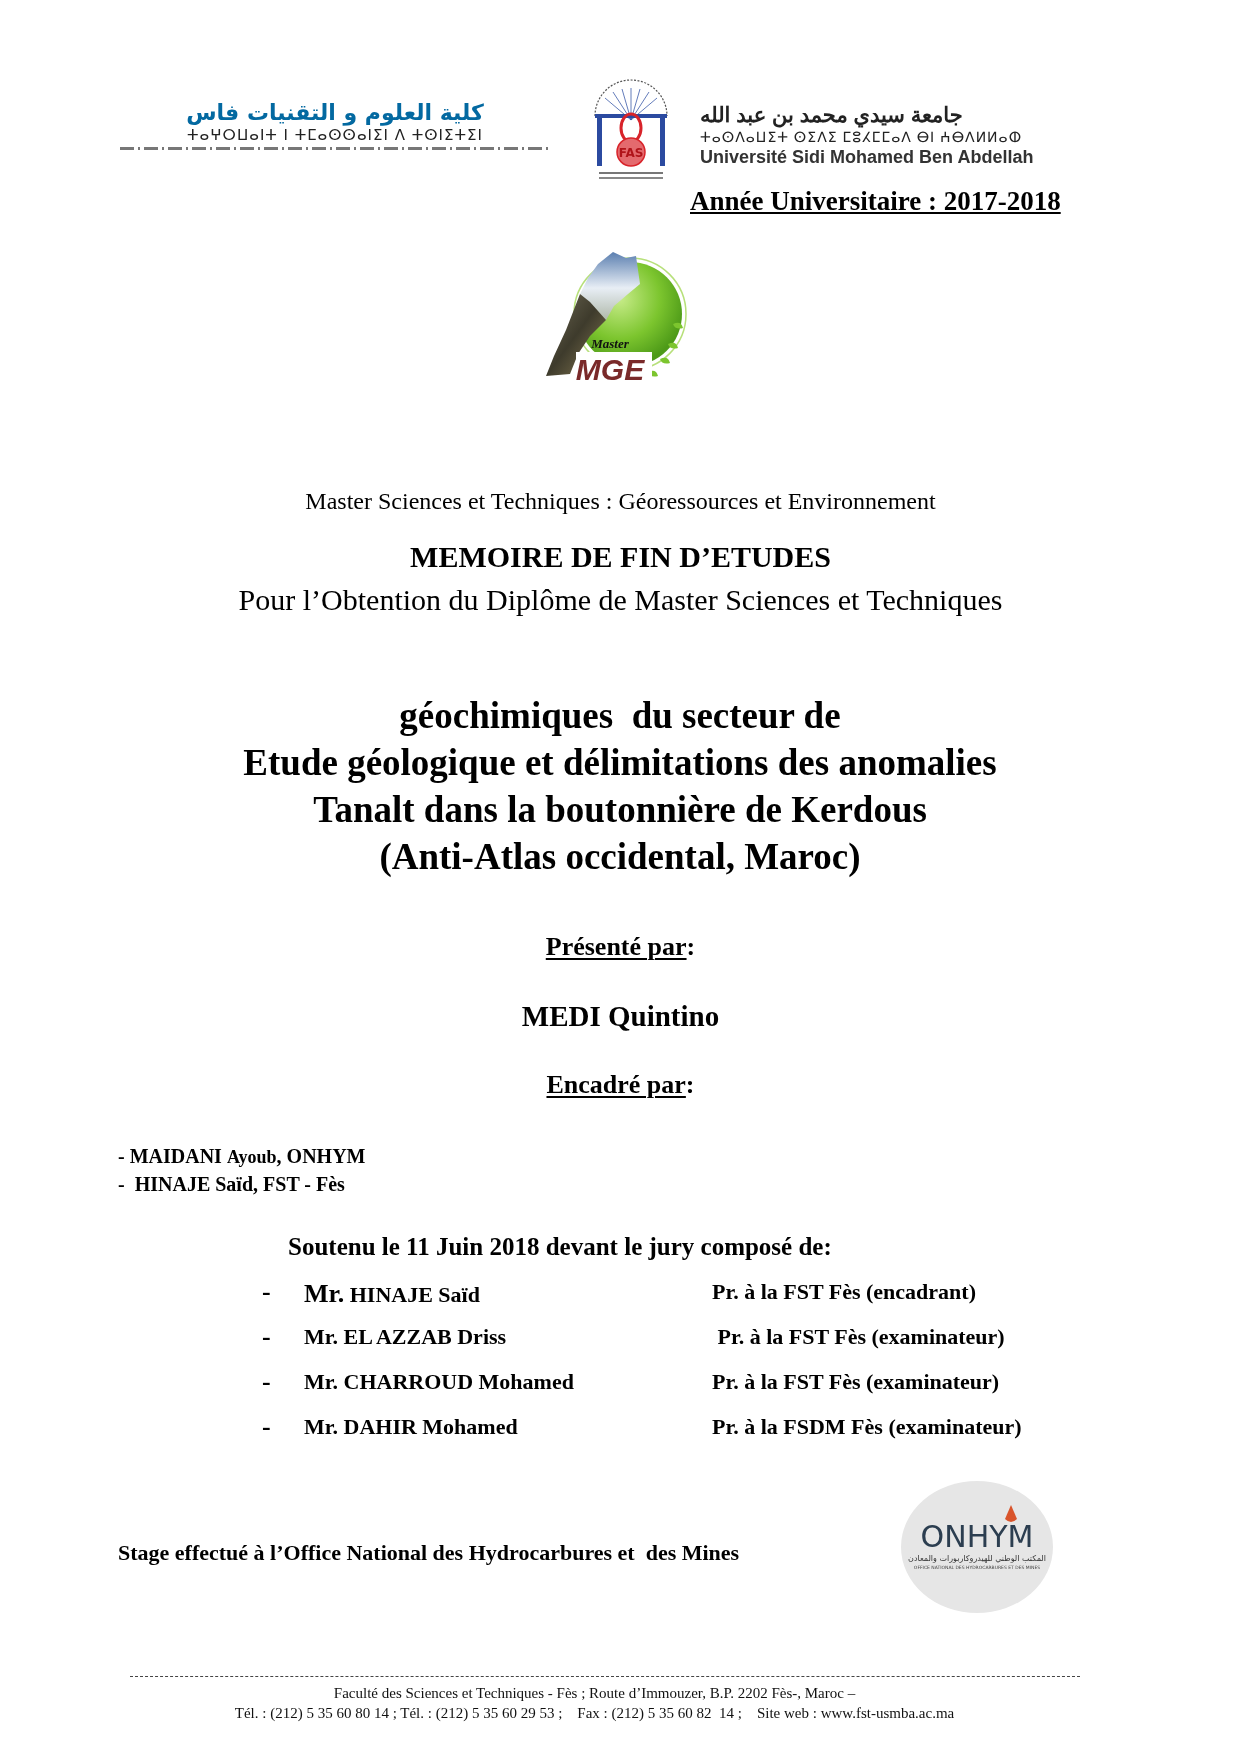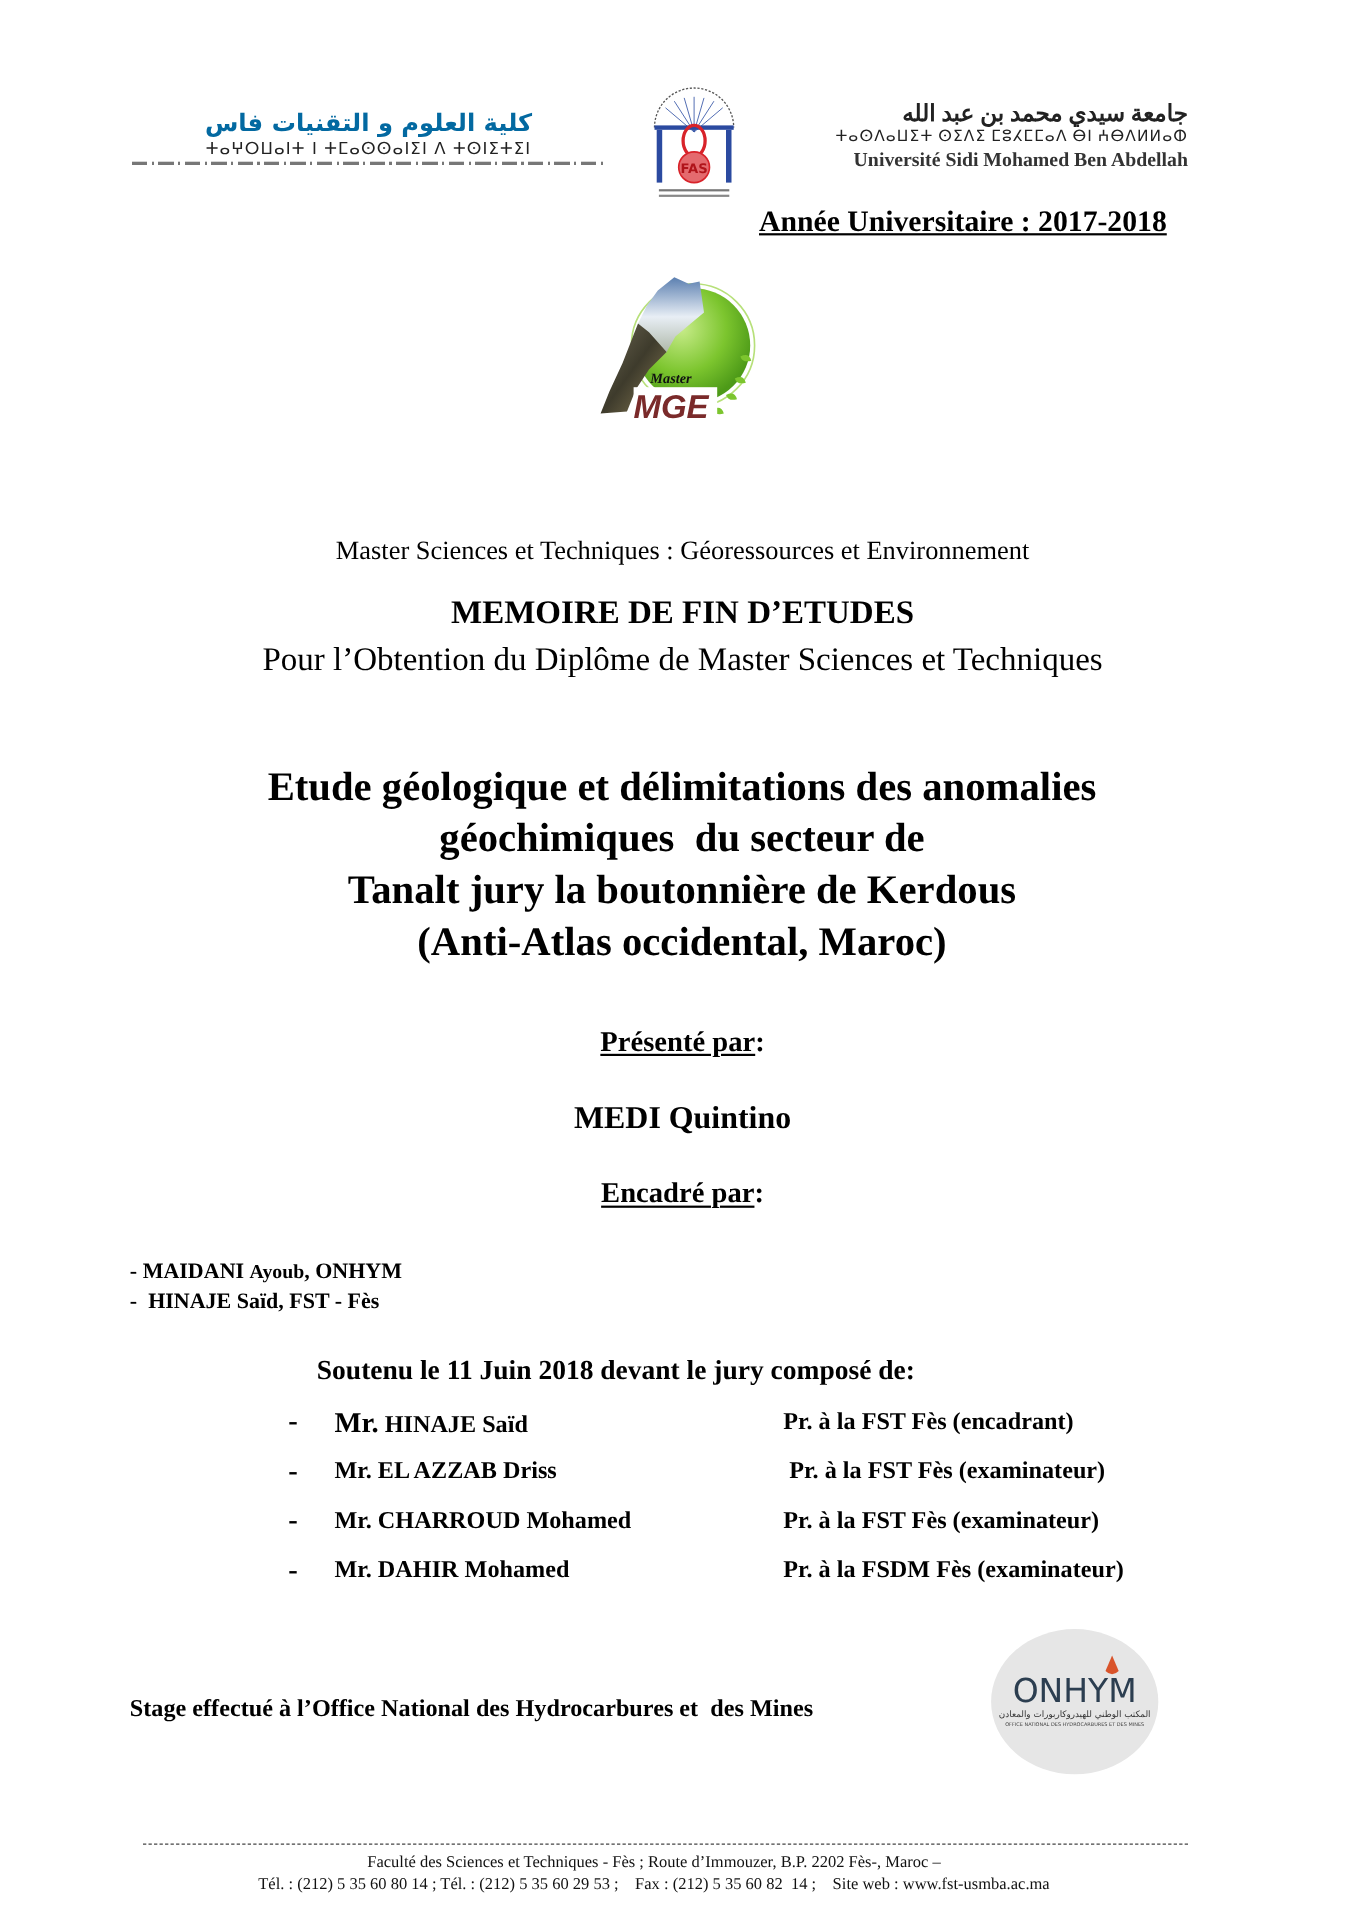--- a/index.html
+++ b/index.html
@@ -12,21 +12,21 @@
     .fst-arabic { font-size: 22px; font-weight: bold; line-height: 26px; color: #0369a1; direction: rtl; }
     .fst-tifinagh { font-size: 15px; line-height: 18px; letter-spacing: 1px; color: #222; }
     .fst-latin { font-size: 19px; font-weight: bold; line-height: 22px; color: #333; letter-spacing: 0.2px; }
     .fst-rule { margin: 3px auto 0; width: 430px; height: 3px;
       background: repeating-linear-gradient(90deg, #777 0 14px, transparent 14px 18px, #777 18px 20px, transparent 20px 24px); }
 
     
     .crest { left: 585px; top: 76px; width: 92px; height: 110px; }
 
     
-    .usmba-block { left: 700px; top: 90px; width: 380px; text-align: right; font-family: Liberation Serif, serif; }
+    .usmba-block { left: 700px; top: 102px; width: 380px; text-align: left; font-family: Liberation Sans, sans-serif; }
     .usmba-arabic { font-size: 21px; font-weight: bold; line-height: 26px; color: #222; direction: rtl; }
     .usmba-tifinagh { font-size: 14px; line-height: 18px; letter-spacing: 1px; color: #222; }
     .usmba-latin { font-size: 18px; font-weight: bold; line-height: 22px; color: #333; }
     .year { left: 690px; top: 186px; width: 410px; font-size: 27px; font-weight: bold; text-align: left; text-decoration: underline; }
 
     
     .mge-logo { left: 518px; top: 244px; width: 180px; height: 150px; }
 
     .center-line { left: 0; width: 1241px; text-align: center; }
     .program { top: 488px; font-size: 24px; font-weight: normal; }
@@ -135,23 +135,23 @@
     <text x="92" y="136" font-size="30" font-style="italic" font-weight="bold" text-anchor="middle" fill="#7a2a2a" font-family="Liberation Sans, sans-serif">MGE</text>
   </svg>
 </div>
 
 <div class="abs center-line program">Master Sciences et Techniques : Géoressources et Environnement</div>
 
 <div class="abs center-line memoire-title">MEMOIRE DE FIN D’ETUDES</div>
 <div class="abs center-line memoire-sub">Pour l’Obtention du Diplôme de Master Sciences et Techniques</div>
 
 <div class="abs thesis-title">
+  <div style="white-space:pre;">géochimiques  du secteur de</div>
   <div>Etude géologique et délimitations des anomalies</div>
-  <div style="white-space:pre;">géochimiques  du secteur de</div>
-  <div>Tanalt jury la boutonnière de Kerdous</div>
+  <div>Tanalt dans la boutonnière de Kerdous</div>
   <div>(Anti-Atlas occidental, Maroc)</div>
 </div>
 
 <div class="abs center-line presented-label">
   <u>Présenté par</u><span>:</span>
 </div>
 <div class="abs center-line student">MEDI Quintino</div>
 
 <div class="abs center-line supervised-label">
   <u>Encadré par</u><span>:</span>

